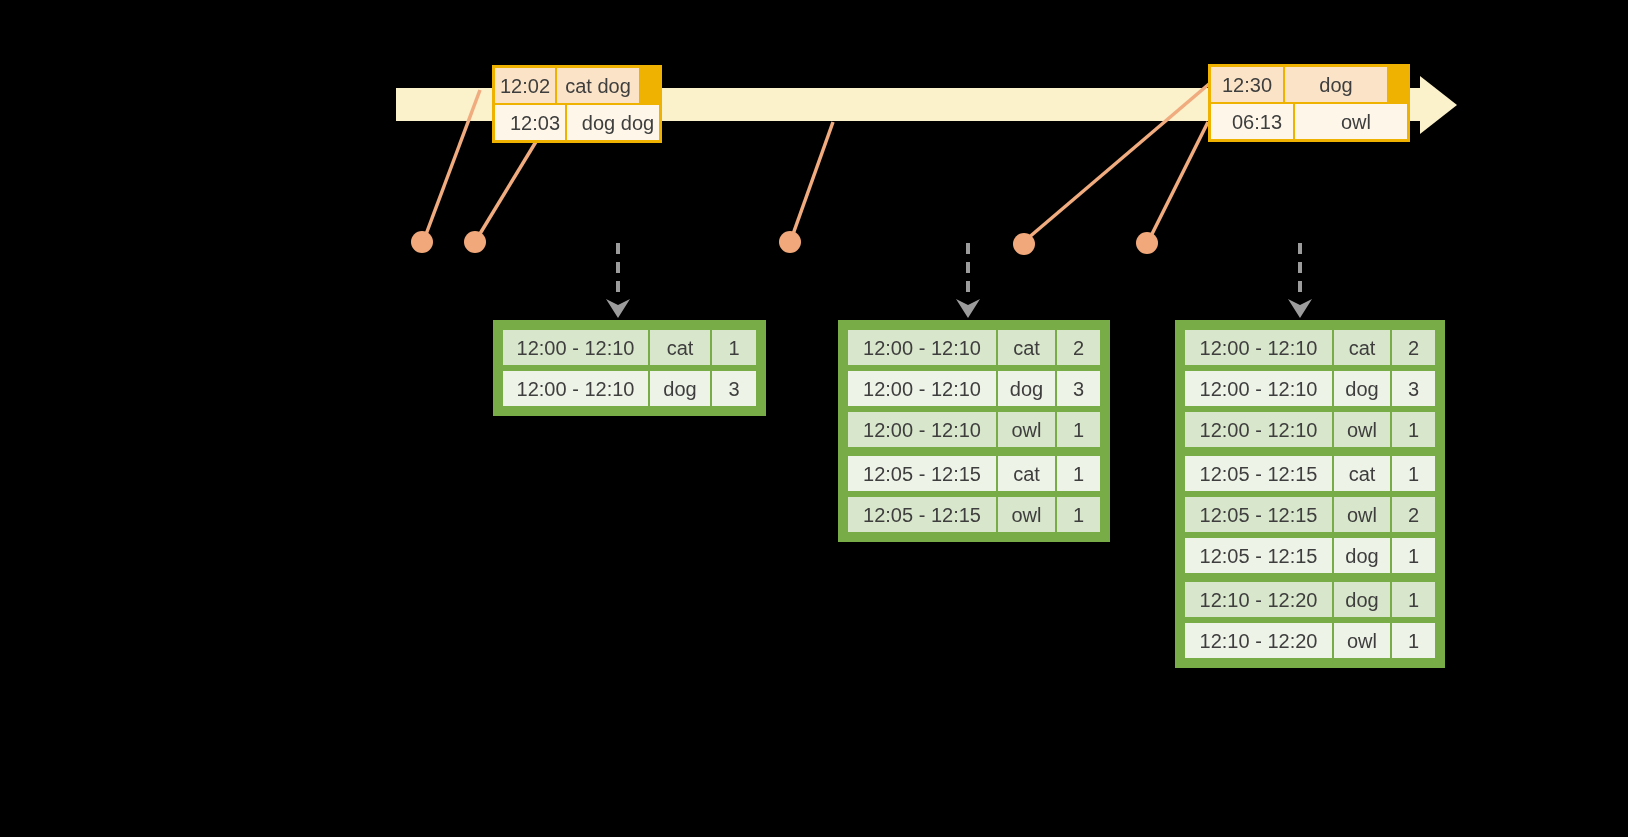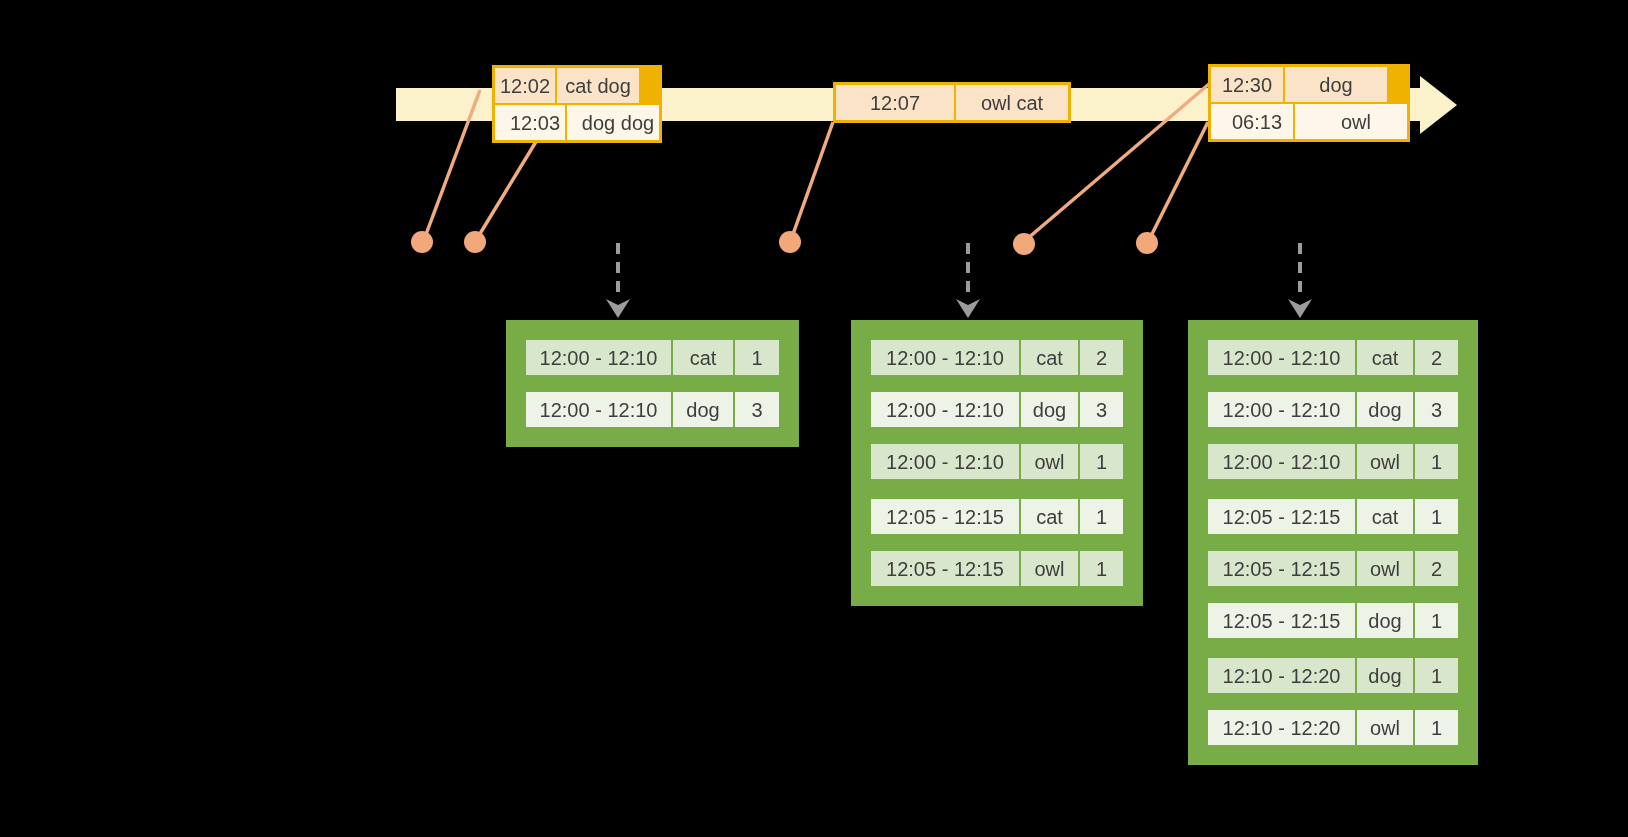--- a/index.html
+++ b/index.html
@@ -15,21 +15,21 @@
   .tbl .cell{display:flex;align-items:center;justify-content:center;
              font-size:20px;line-height:1;white-space:nowrap;}
 
   
   .ev{background:#f0b200;padding:3px;gap:2px;}
   .ev .row{height:35px;}
   .ev .fill-a{background:#fae3c7;}
   .ev .fill-b{background:#fdf6e9;padding-left:10px;}
 
   
-  .res{background:#78ac46;padding:20px;gap:17px;margin-left:13px;}
+  .res{background:#78ac46;padding:10px;gap:6px;}
   .res .row{height:35px;}
   .res .row.group-end{margin-bottom:3px;}
   .res .fill-dark{background:#d8e6cb;}
   .res .fill-light{background:#eef3e8;}
 
   
   #ev1{left:480px;top:65px;margin-left:12px;}   #ev1 .c-time{width:60px;}  #ev1 .c-words{width:82px;}
   #ev2{left:833px;top:82px;}   #ev2 .c-time{width:118px;} #ev2 .c-words{width:112px;}
   #ev3{left:1208px;top:64px;}  #ev3 .c-time{width:72px;}  #ev3 .c-words{width:102px;}
 
@@ -83,26 +83,20 @@
     <div class="row">
       <div class="cell c-time fill-a">12:02</div>
       <div class="cell c-words fill-a">cat dog</div>
     </div>
     <div class="row">
       <div class="cell c-time fill-b">12:03</div>
       <div class="cell c-words fill-b">dog dog</div>
     </div>
   </div>
 
-  <div id="ev2" class="tbl ev">
-    <div class="row">
-      <div class="cell c-time fill-a">12:07</div>
-      <div class="cell c-words fill-a">owl cat</div>
-    </div>
-  </div>
 
   <div id="ev3" class="tbl ev">
     <div class="row">
       <div class="cell c-time fill-a">12:30</div>
       <div class="cell c-words fill-a">dog</div>
     </div>
     <div class="row">
       <div class="cell c-time fill-b">06:13</div>
       <div class="cell c-words fill-b">owl</div>
     </div>

